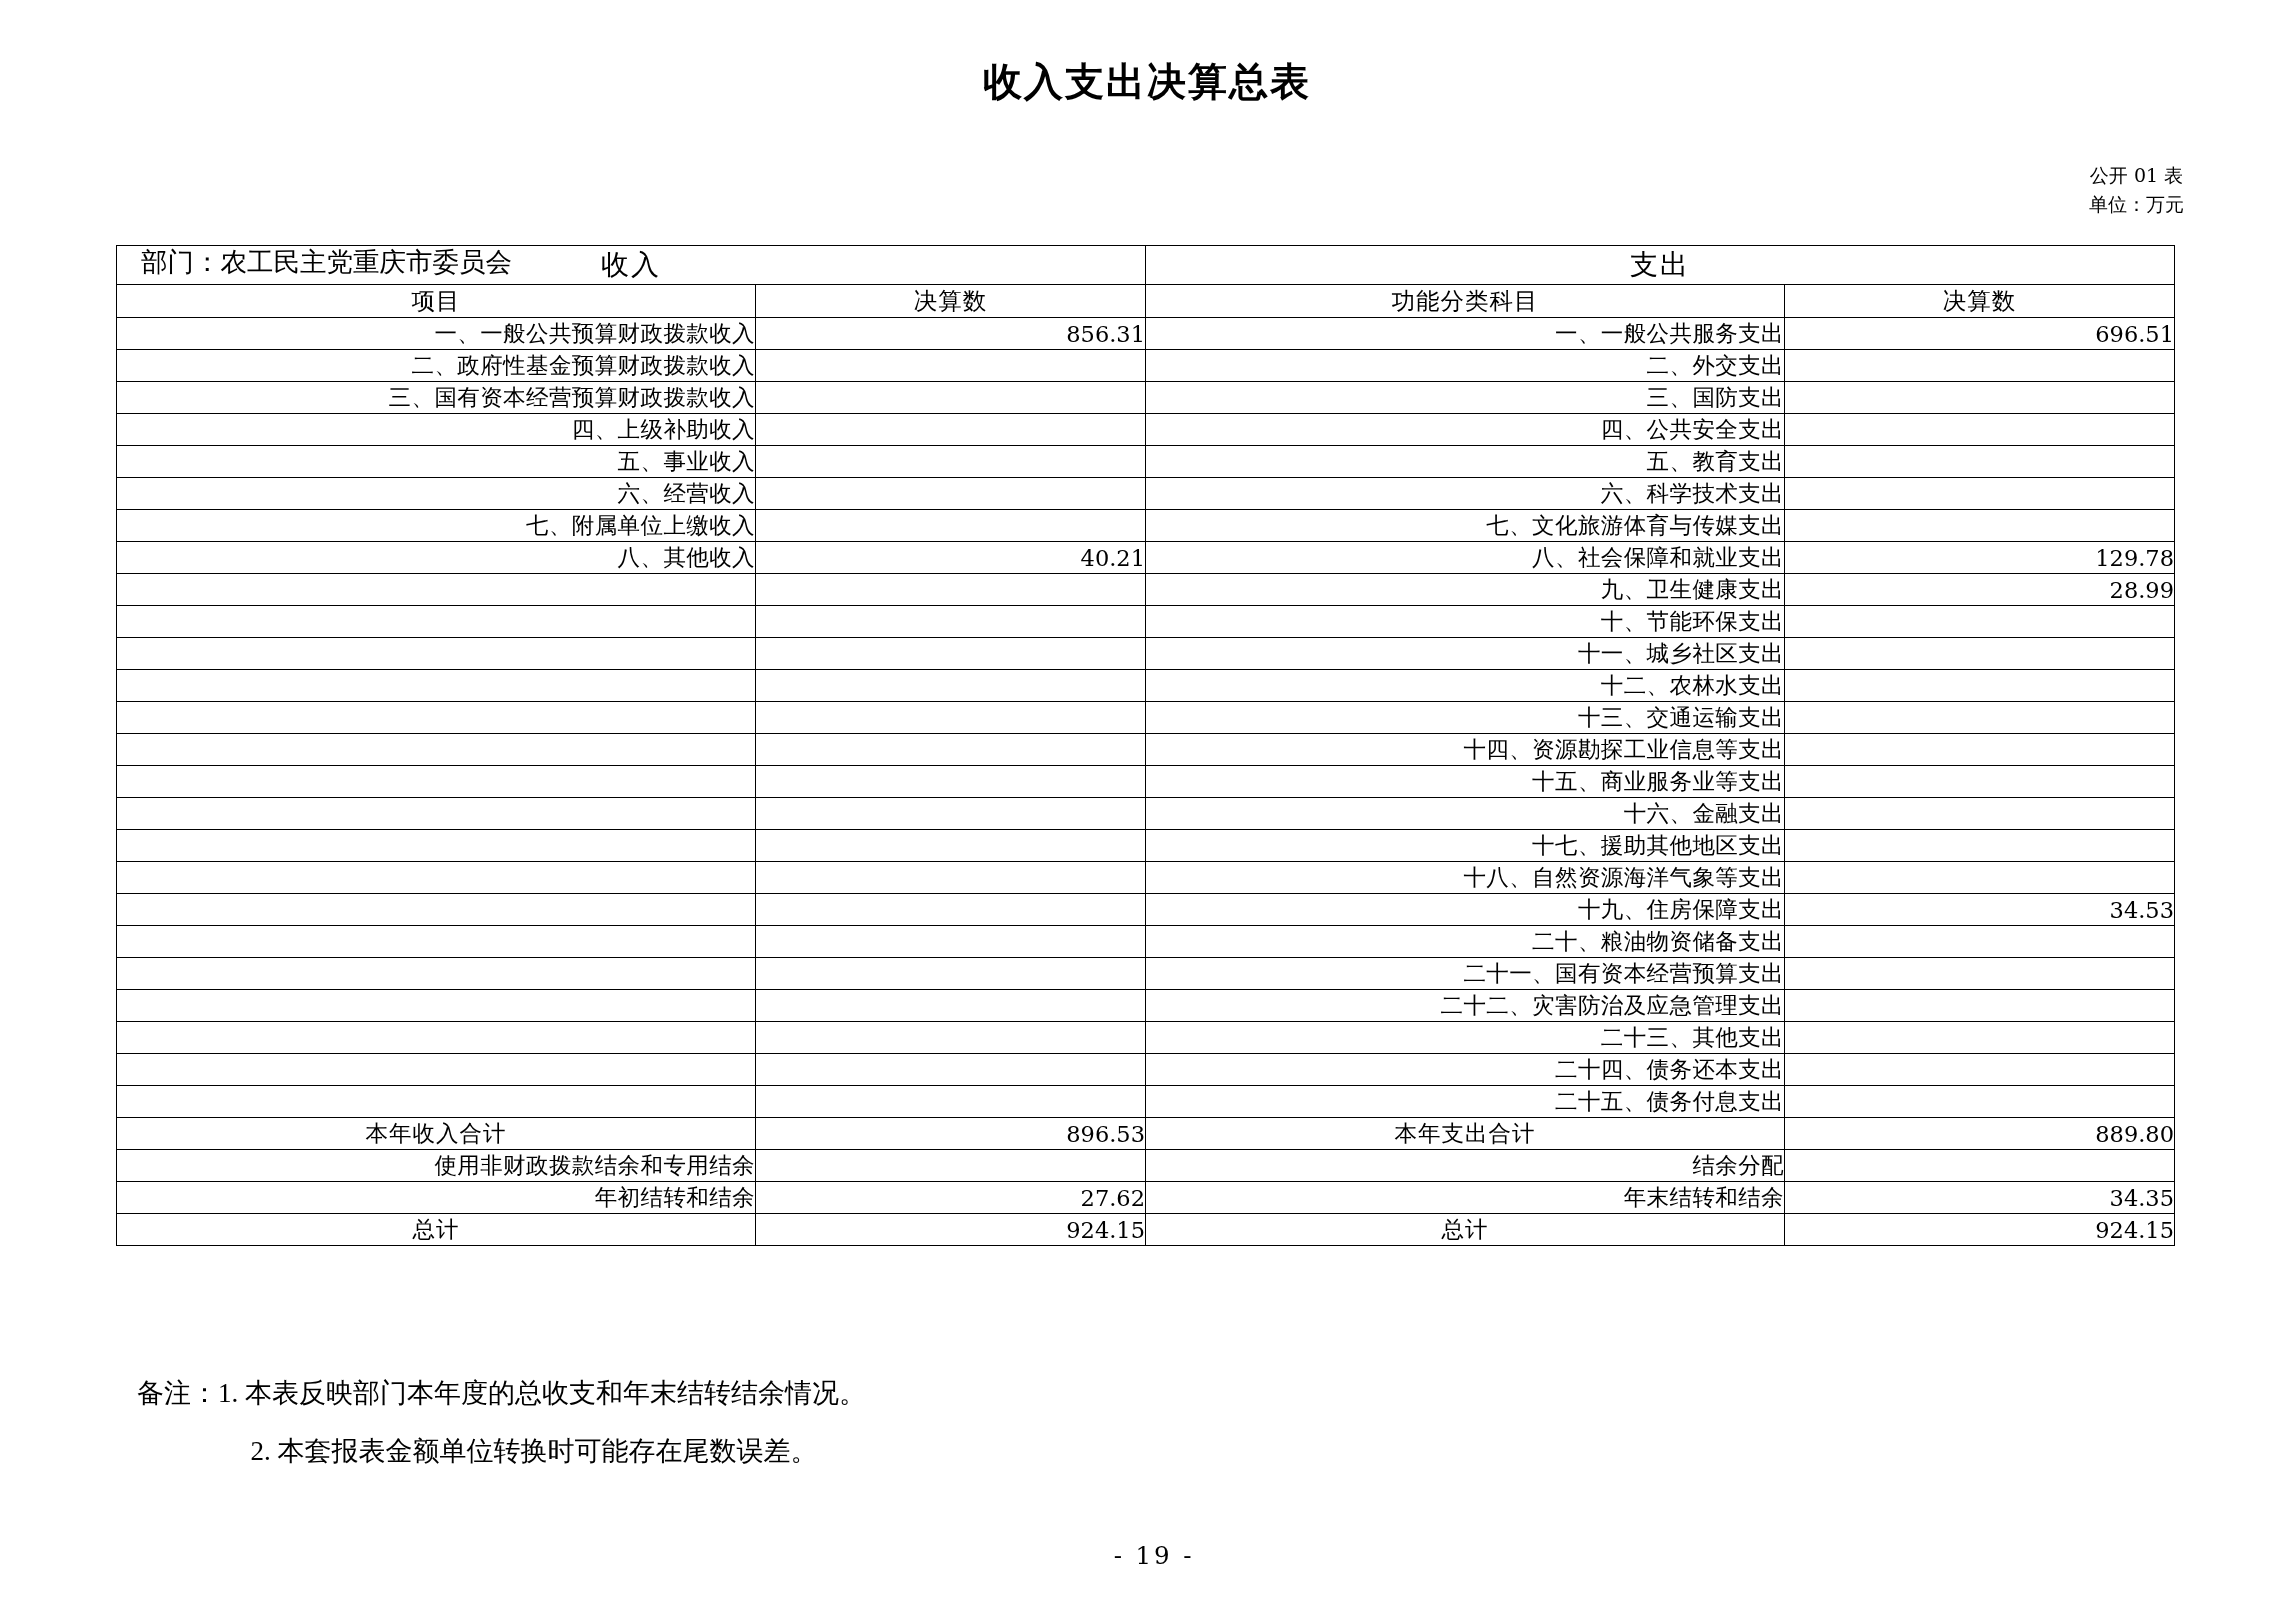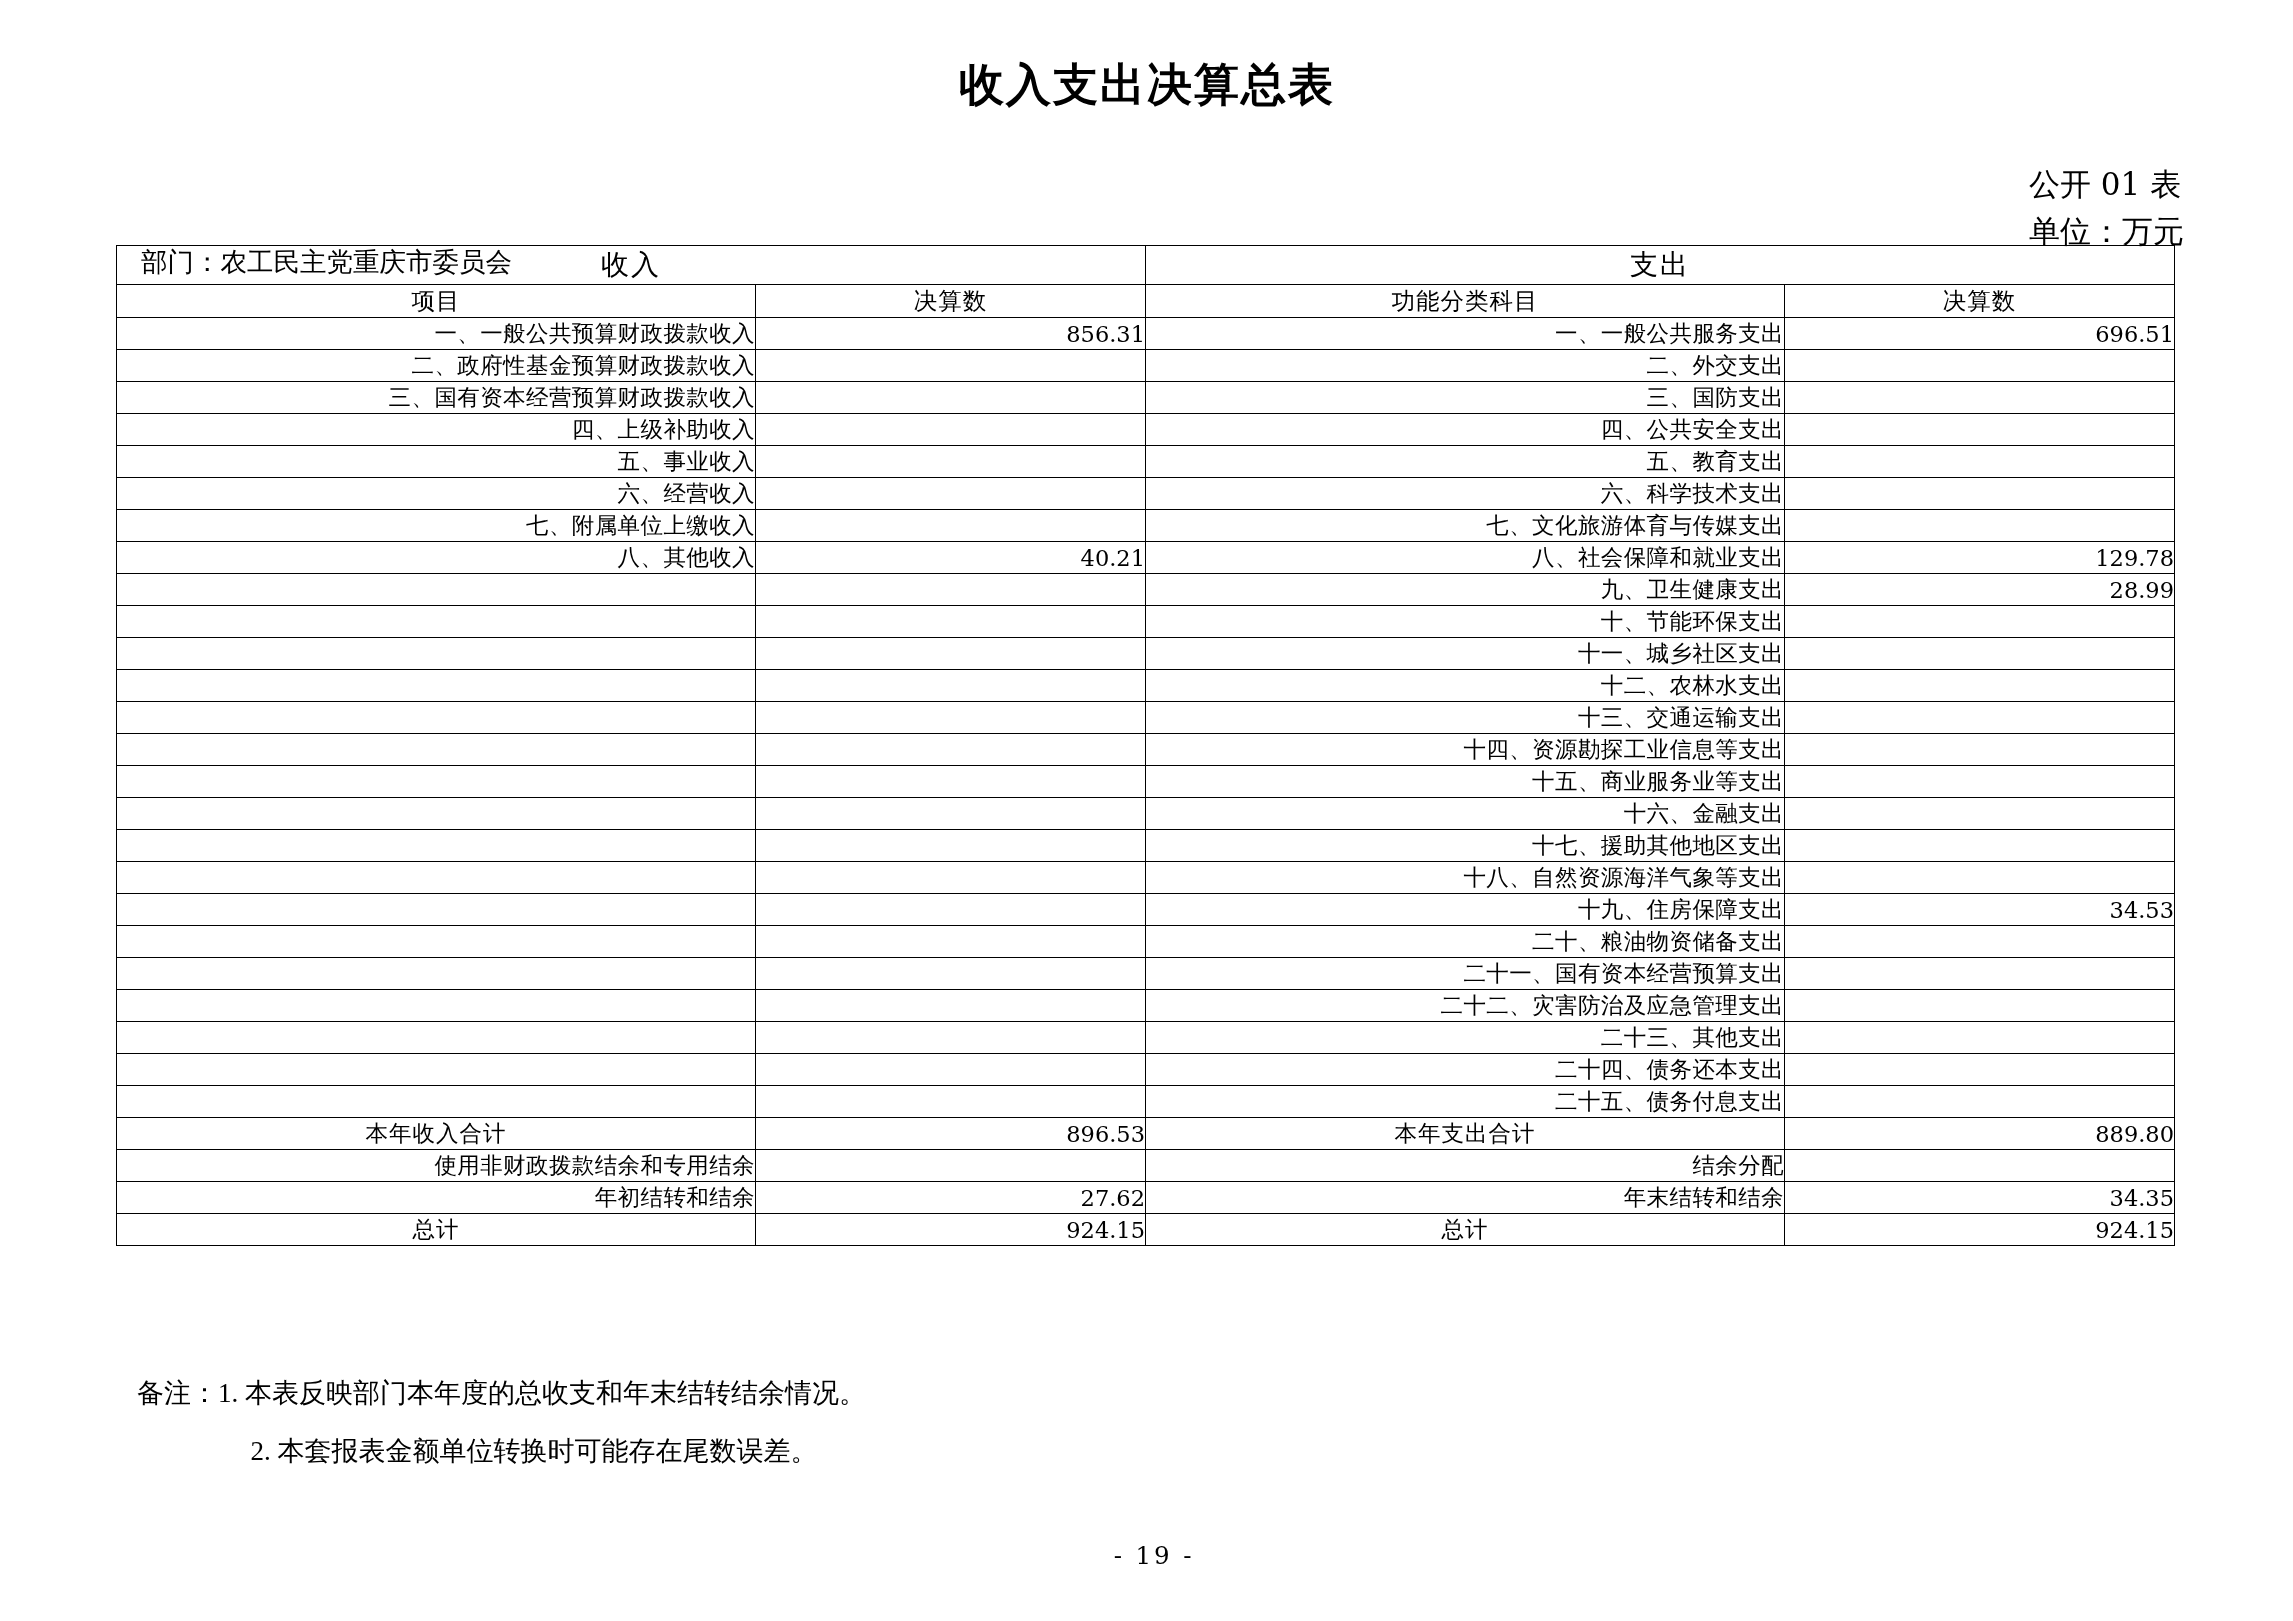--- a/index.html
+++ b/index.html
@@ -22,32 +22,32 @@
     box-sizing: border-box;
   }
 
   .doc-title {
     position: absolute;
     left: 0;
     top: 55px;
     width: 2294px;
     text-align: center;
     font-family: "DejaVu Serif", "Liberation Serif", serif;
-    font-size: 45px;
+    font-size: 39px;
     font-weight: bold;
     letter-spacing: 2px;
   }
 
   .meta-right {
     position: absolute;
     right: 110px;
     top: 161px;
-    text-align: left;
-    font-family: "DejaVu Serif", "Liberation Serif", serif;
-    font-size: 31px;
+    text-align: center;
+    font-family: "DejaVu Serif", "Liberation Serif", serif;
+    font-size: 19px;
     line-height: 1.52;
     margin-left: 36px;
   }
   .meta-right div { white-space: nowrap; }
 
   .dept-line {
     position: absolute;
     left: 141px;
     top: 204px;
     font-family: "DejaVu Serif", "Liberation Serif", serif;

